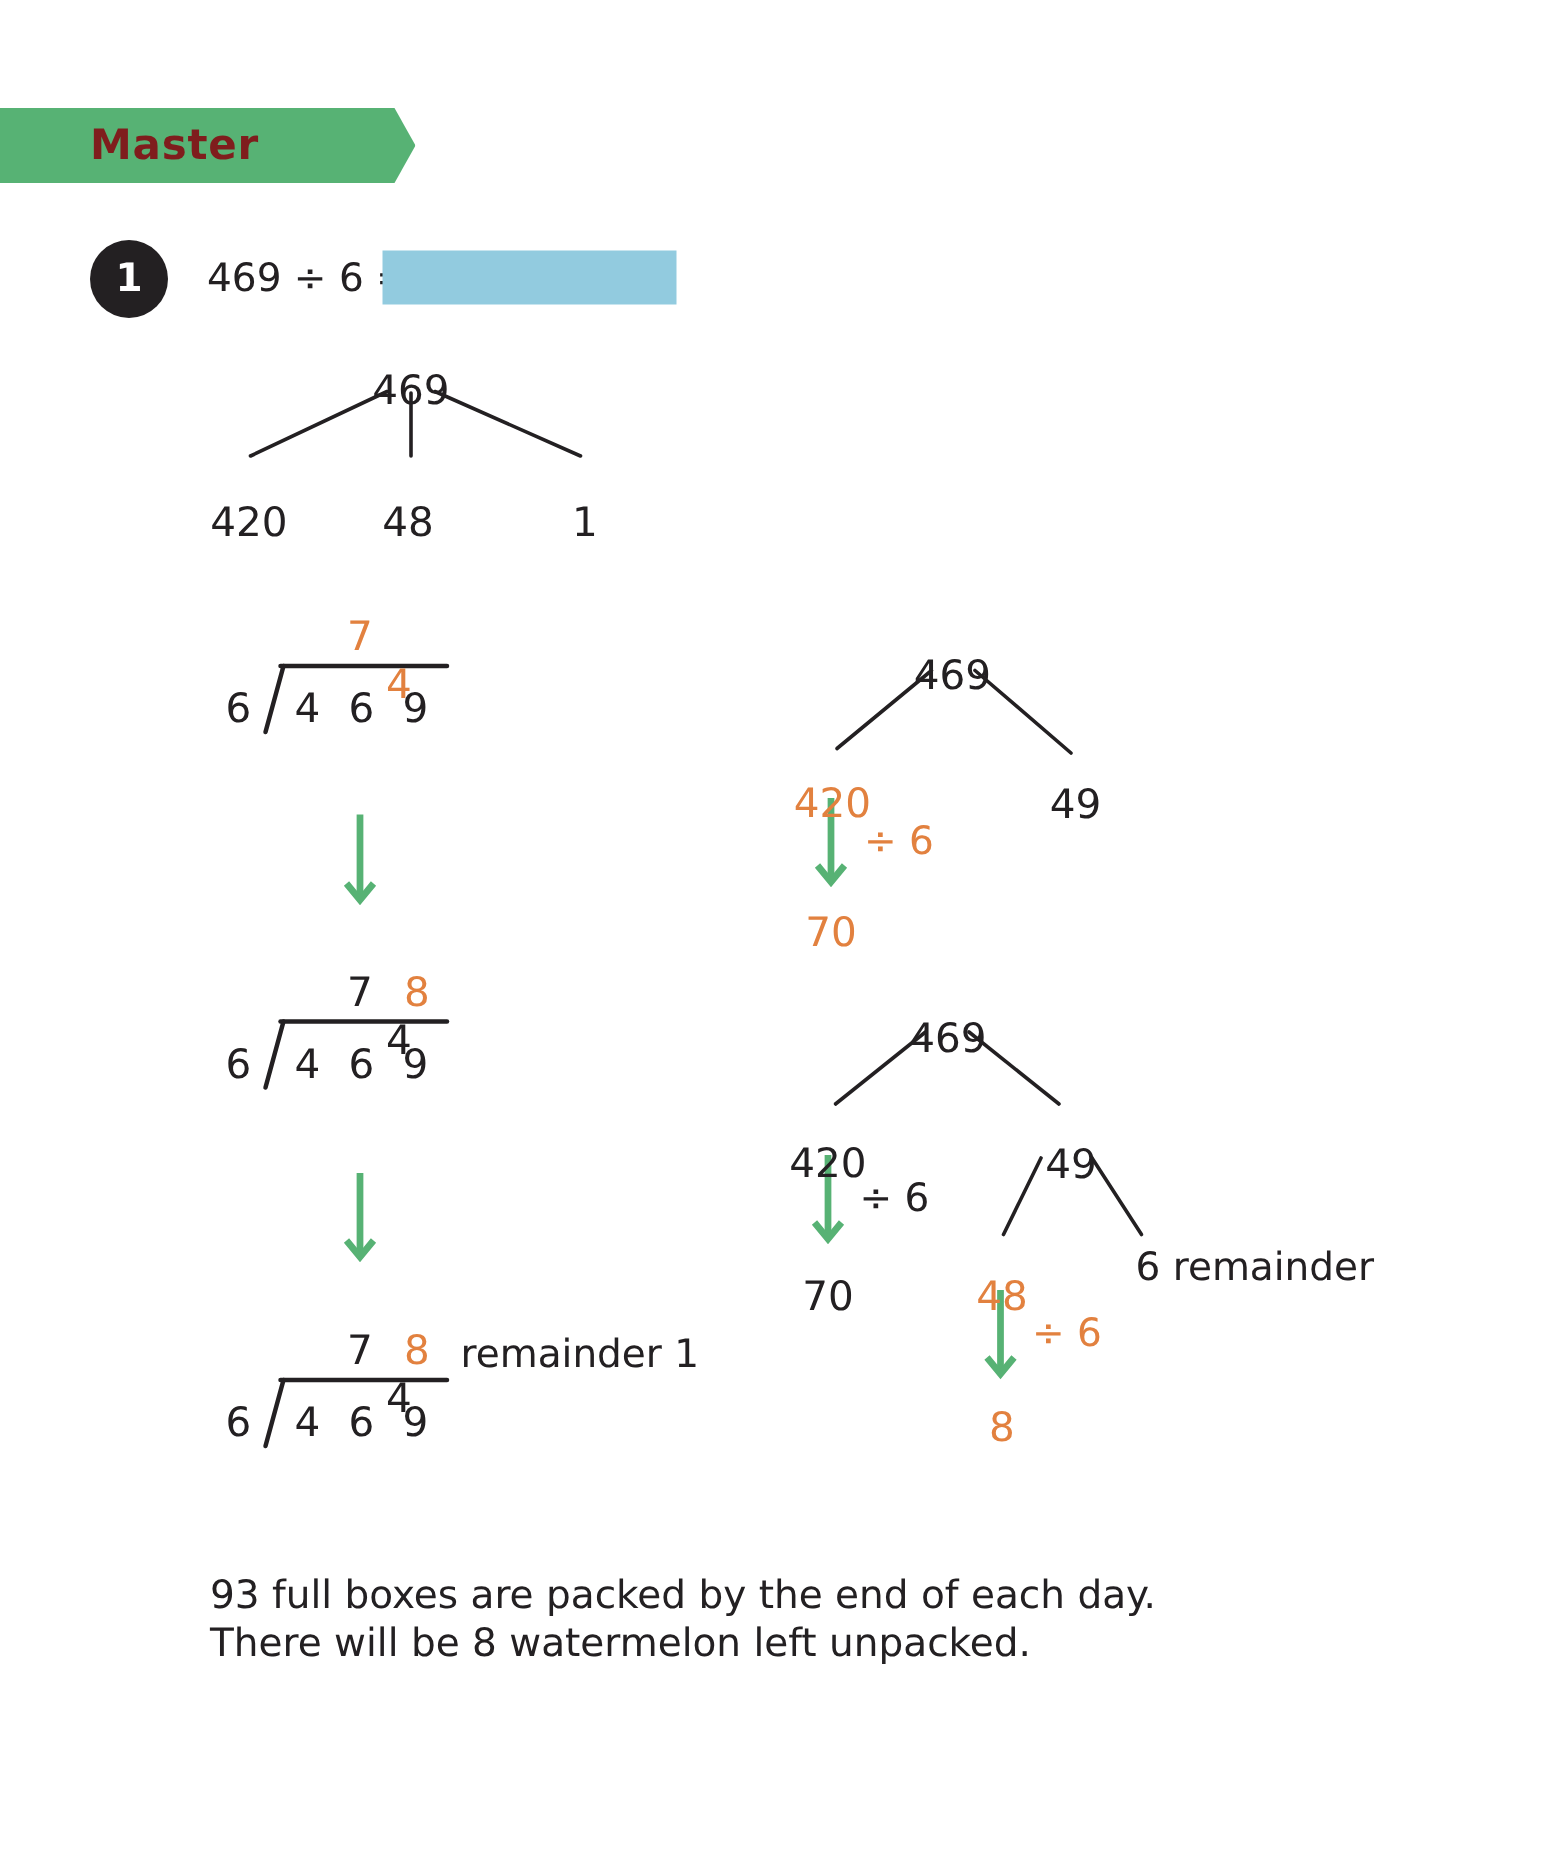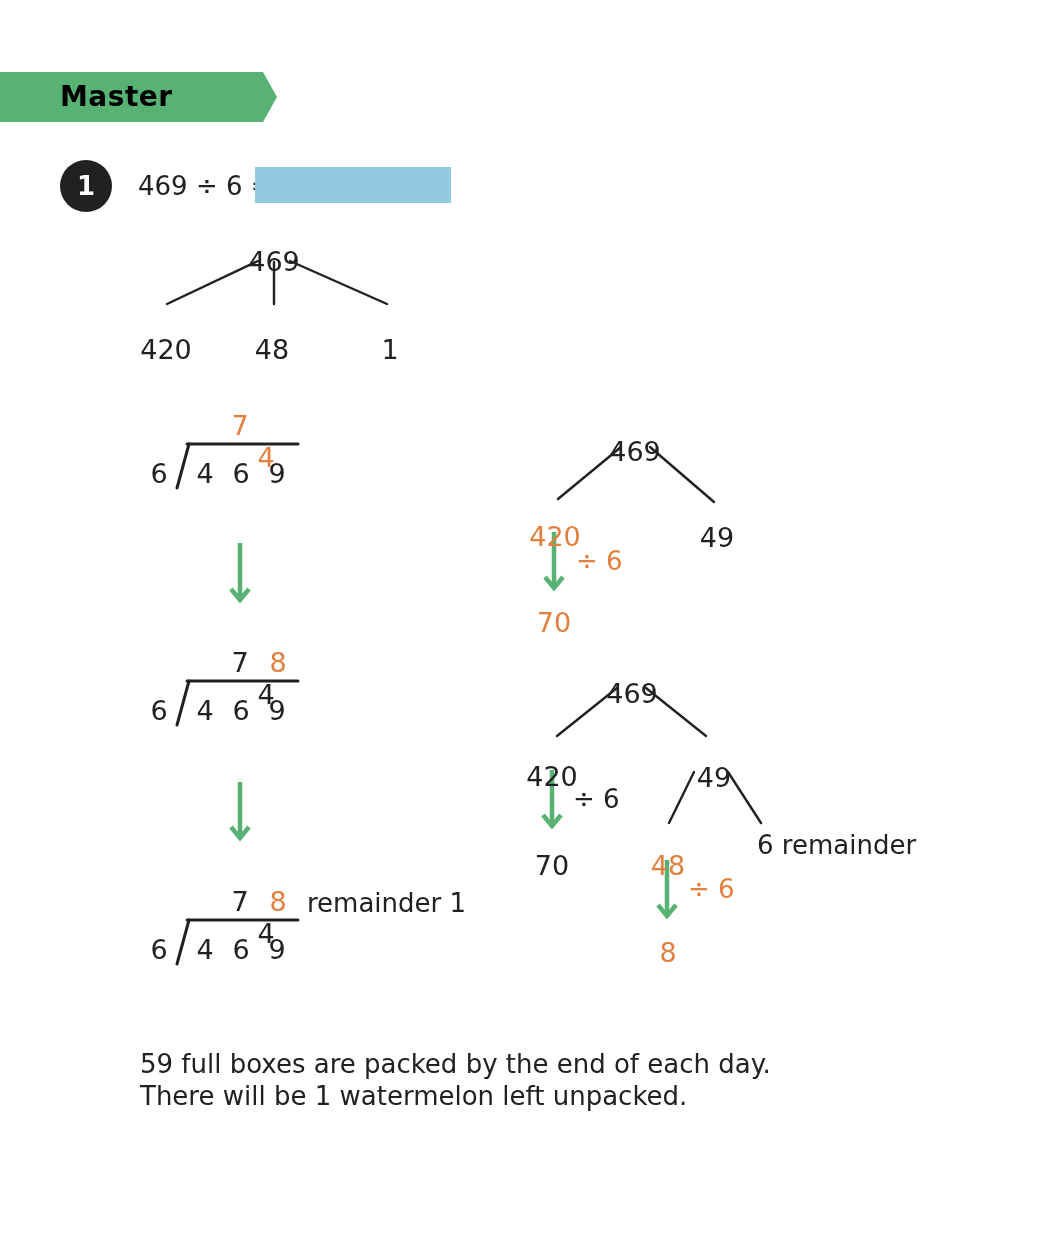--- a/index.html
+++ b/index.html
@@ -16,21 +16,21 @@
   }
   .lbl{position:absolute;transform:translate(-50%,-50%);font-size:27px;white-space:nowrap;line-height:1;margin-top:20px;}
   .ll{position:absolute;transform:translate(0,-50%);font-size:26px;white-space:nowrap;line-height:1;}
   .o{color:var(--orange);}
   .sm{font-size:15px;}
   .ribbon{
     position:absolute;left:0;top:72px;width:277px;height:50px;background:var(--green);
     clip-path:polygon(0 0,263px 0,277px 25px,263px 50px,0 50px);
   }
   .ribbon span{
-    display:block;padding-left:60px;line-height:50px;color:#000000;
+    display:block;padding-left:60px;line-height:50px;color:#7f1d1d;
     font-size:28px;font-weight:bold;letter-spacing:0.5px;
   }
   .qbadge{
     position:absolute;left:60px;top:160px;width:52px;height:52px;border-radius:50%;
     background:var(--ink);color:#ffffff;font-size:26px;font-weight:bold;
     display:flex;align-items:center;justify-content:center;
   }
   .answer-box{
     position:absolute;left:255px;top:167px;width:196px;height:36px;background:var(--blue);
   }
@@ -146,15 +146,15 @@
   <span class="lbl" style="left:714px;top:757px;">49</span>
   <span class="ll" style="left:573px;top:799px;">÷ 6</span>
   <span class="lbl" style="left:552px;top:845px;">70</span>
   <span class="lbl o" style="left:668px;top:845px;">48</span>
   <span class="ll" style="left:757px;top:845px;">6 remainder</span>
   <span class="ll o" style="left:688px;top:889px;">÷ 6</span>
   <span class="lbl o" style="left:668px;top:932px;">8</span>
 </div>
 
 <div>
-  <span class="ll" style="left:140px;top:1064px;">59 full boxes are packed by the end of each day.</span>
-  <span class="ll" style="left:140px;top:1096px;">There will be 1 watermelon left unpacked.</span>
+  <span class="ll" style="left:140px;top:1064px;">93 full boxes are packed by the end of each day.</span>
+  <span class="ll" style="left:140px;top:1096px;">There will be 8 watermelon left unpacked.</span>
 </div>
 
 </body></html>

